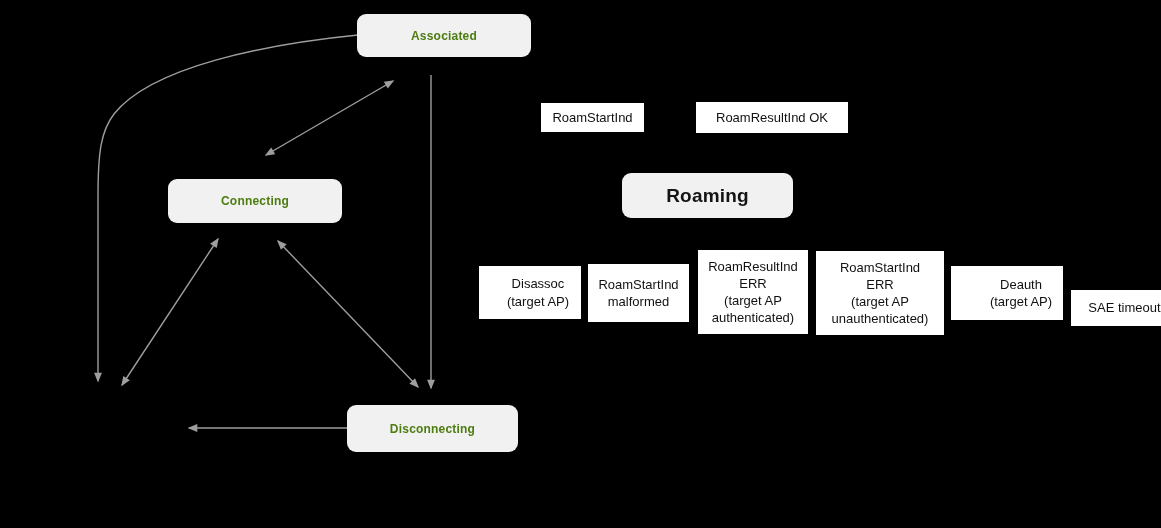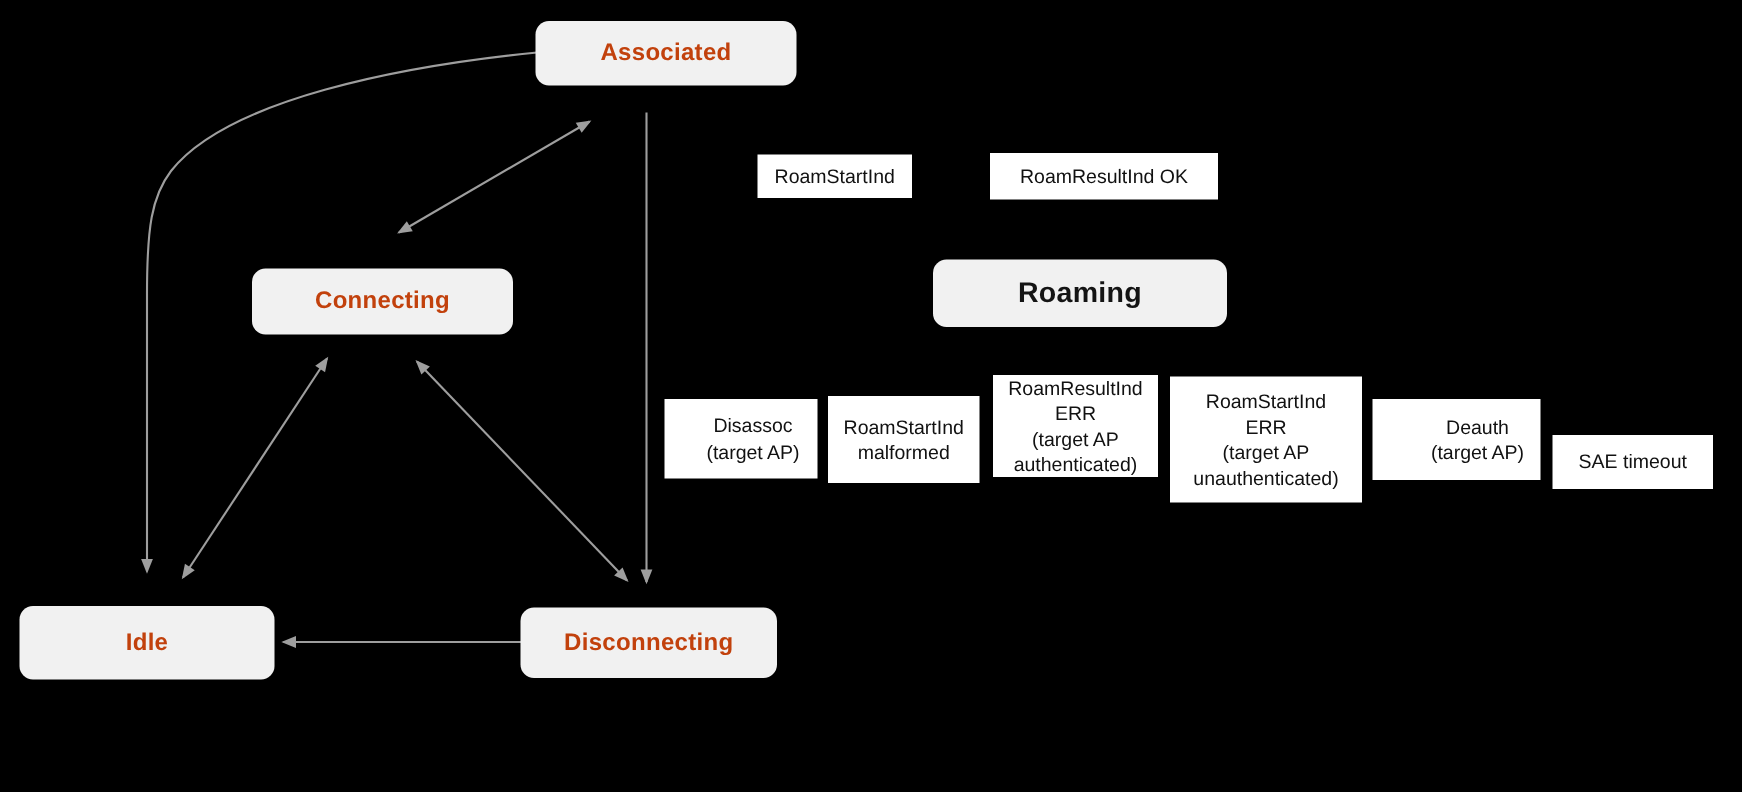--- a/index.html
+++ b/index.html
@@ -17,41 +17,42 @@
     width: 1161px; height: 528px;
   }
   .state {
     position: absolute;
     background: #f1f1f1;
     border-radius: 9px;
     display: flex;
     align-items: center;
     justify-content: center;
     font-weight: bold;
-    font-size: 16px;
-    color: #c2410c;
+    font-size: 12px;
+    color: #4d7c0f;
     letter-spacing: 0.2px;
     box-sizing: border-box;
   }
   .state.emphasis {
     color: #141414;
     font-size: 19px;
   }
   .event {
     position: absolute;
     background: #ffffff;
     color: #111111;
     font-size: 13px;
     line-height: 1.32;
     display: flex;
     align-items: center;
     justify-content: center;
     text-align: center;
     white-space: pre-line;
     box-sizing: border-box;
+    margin-left: 36px;
   }
 </style>
 </head>
 <body>
 
 <div class="canvas">
 
   <svg class="edges" viewBox="0 0 1161 528" xmlns="http://www.w3.org/2000/svg">
     <defs>
       <marker id="arrow" viewBox="0 0 10 10" refX="8.5" refY="5" markerWidth="8" markerHeight="7" orient="auto-start-reverse">
@@ -65,37 +66,36 @@
       <line x1="218" y1="239" x2="122" y2="385" marker-start="url(#arrow)" marker-end="url(#arrow)"></line>
       <line x1="278" y1="241" x2="418" y2="387" marker-start="url(#arrow)" marker-end="url(#arrow)"></line>
       <line x1="357" y1="428" x2="189" y2="428" marker-end="url(#arrow)"></line>
     </g>
   </svg>
 
   <div class="state" style="left:357px; top:14px; width:174px; height:43px;">Associated</div>
 
   <div class="state" style="left:168px; top:179px; width:174px; height:44px;">Connecting</div>
 
-  <div class="state emphasis" style="left:622px; top:173px; width:196px; height:45px;">Roaming</div>
+  <div class="state emphasis" style="left:622px; top:173px; width:171px; height:45px;">Roaming</div>
 
-  <div class="state" style="left:13px; top:404px; width:170px; height:49px;">Idle</div>
 
   <div class="state" style="left:347px; top:405px; width:171px; height:47px;">Disconnecting</div>
 
   <div class="event" style="left:505px; top:103px; width:103px; height:29px;">RoamStartInd</div>
 
   <div class="event" style="left:660px; top:102px; width:152px; height:31px;">RoamResultInd OK</div>
 
   <div class="event" style="left:443px; top:266px; width:102px; height:53px;padding-left:16px;">Disassoc
 (target AP)</div>
 
   <div class="event" style="left:552px; top:264px; width:101px; height:58px;">RoamStartInd
 malformed</div>
 
-  <div class="event" style="left:662px; top:250px; width:110px; height:68px;">RoamResultInd
+  <div class="event" style="left:662px; top:250px; width:110px; height:84px;">RoamResultInd
 ERR
 (target AP
 authenticated)</div>
 
   <div class="event" style="left:780px; top:251px; width:128px; height:84px;">RoamStartInd
 ERR
 (target AP
 unauthenticated)</div>
 
   <div class="event" style="left:915px; top:266px; width:112px; height:54px;padding-left:28px;">Deauth

